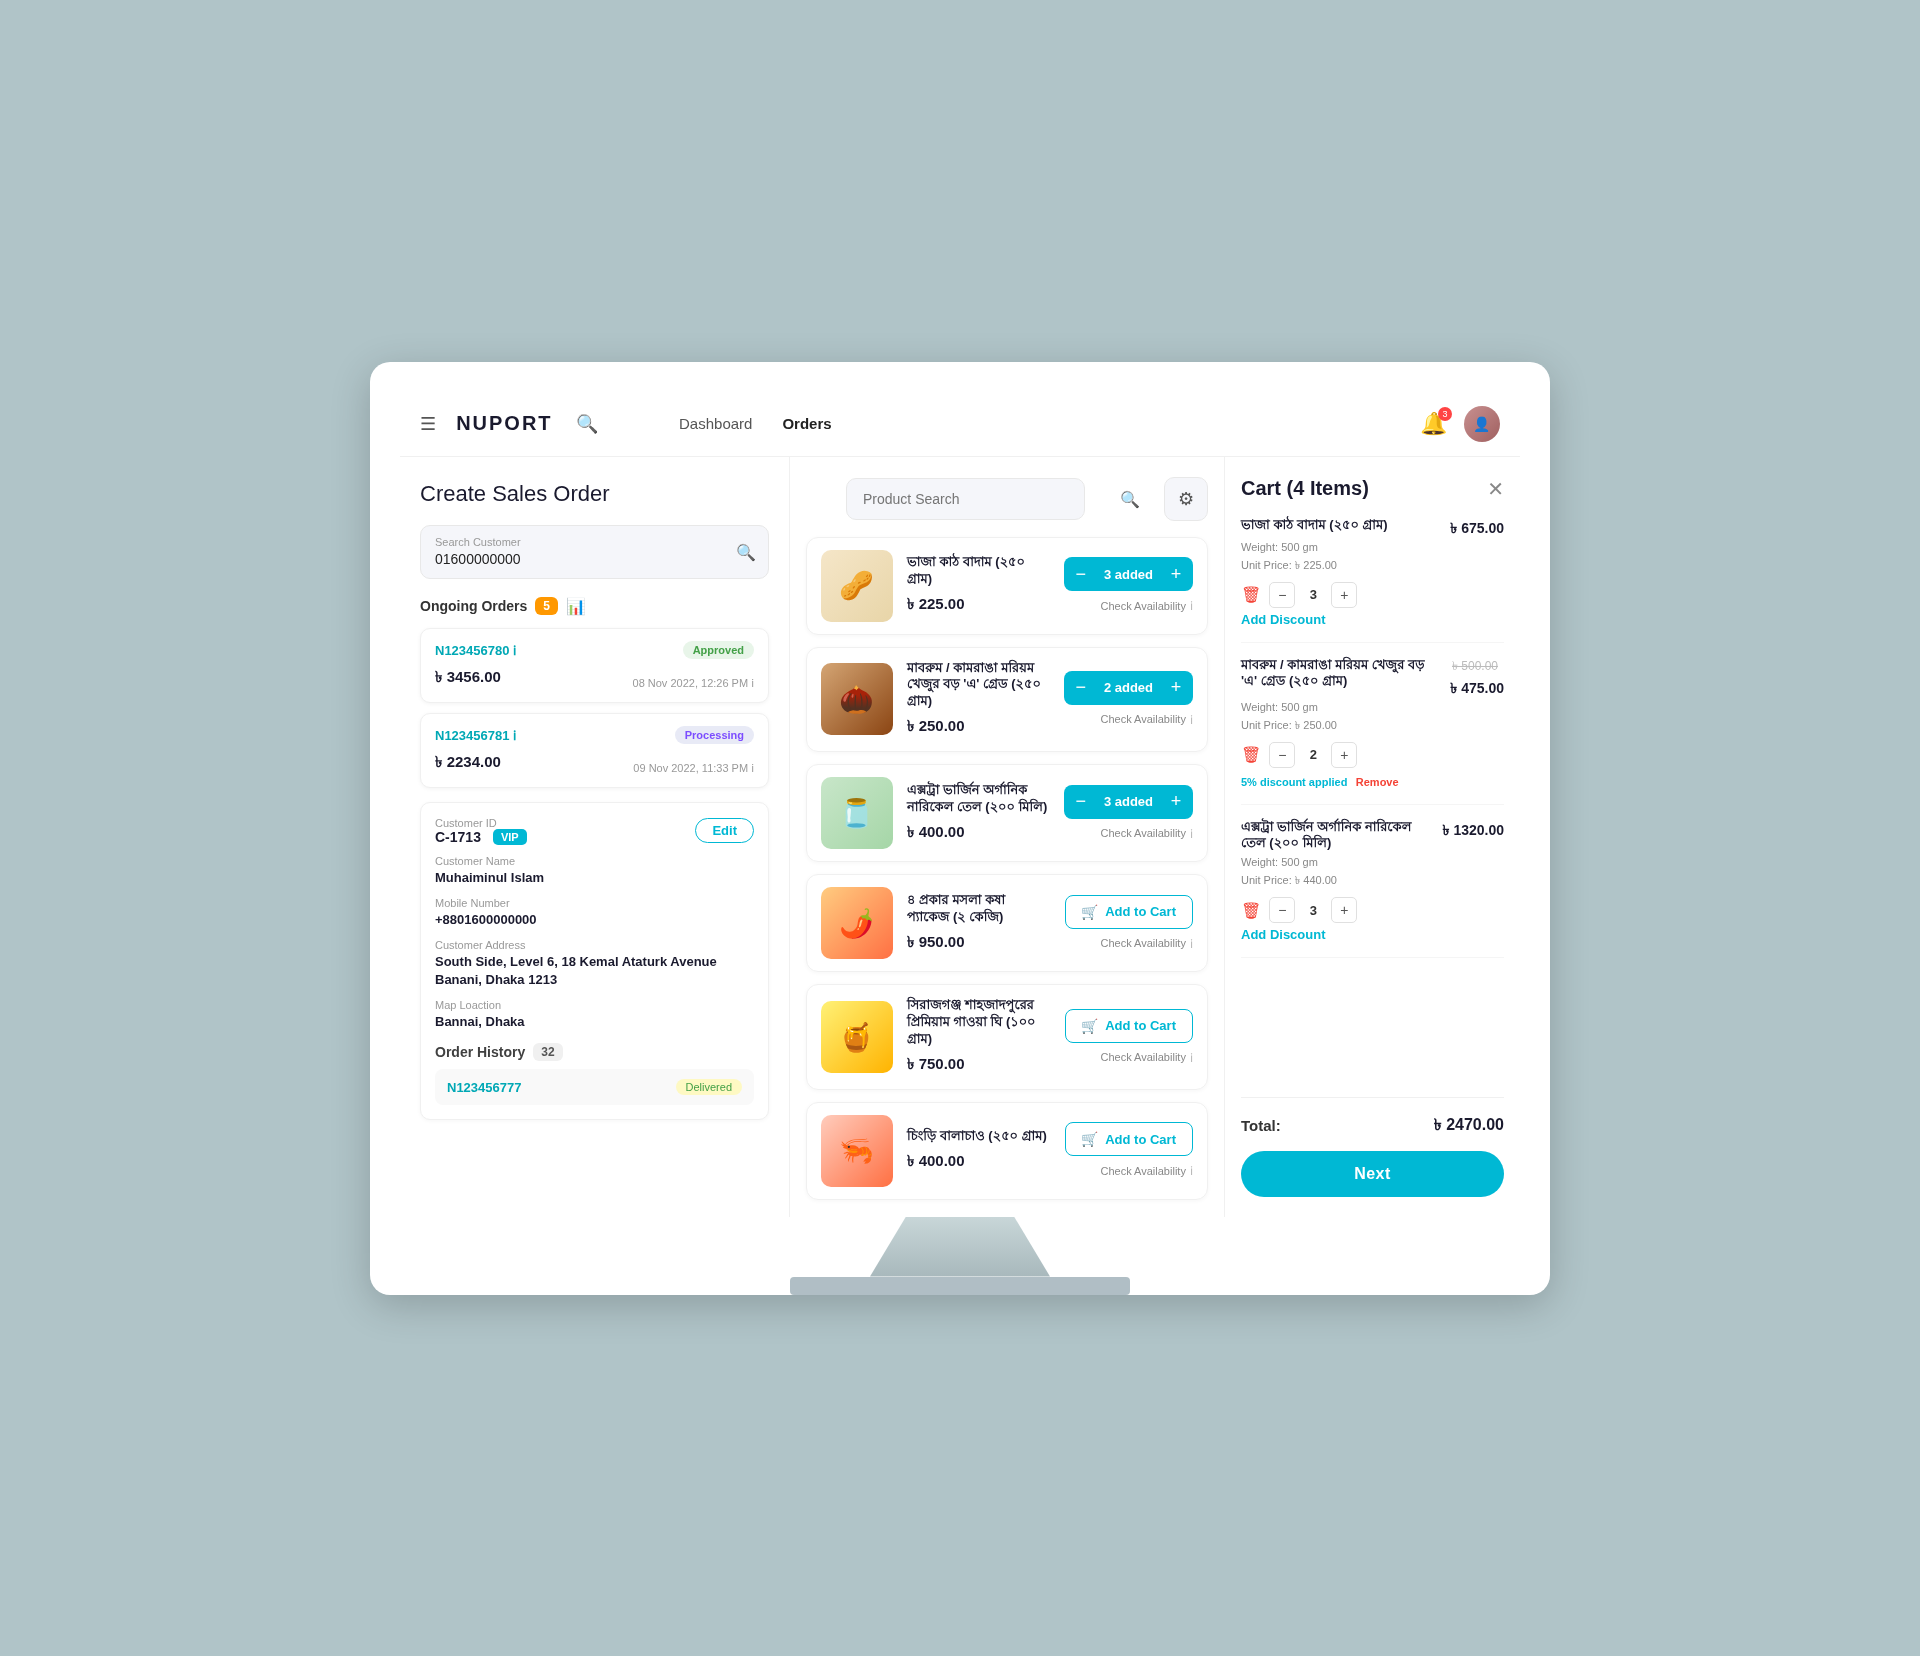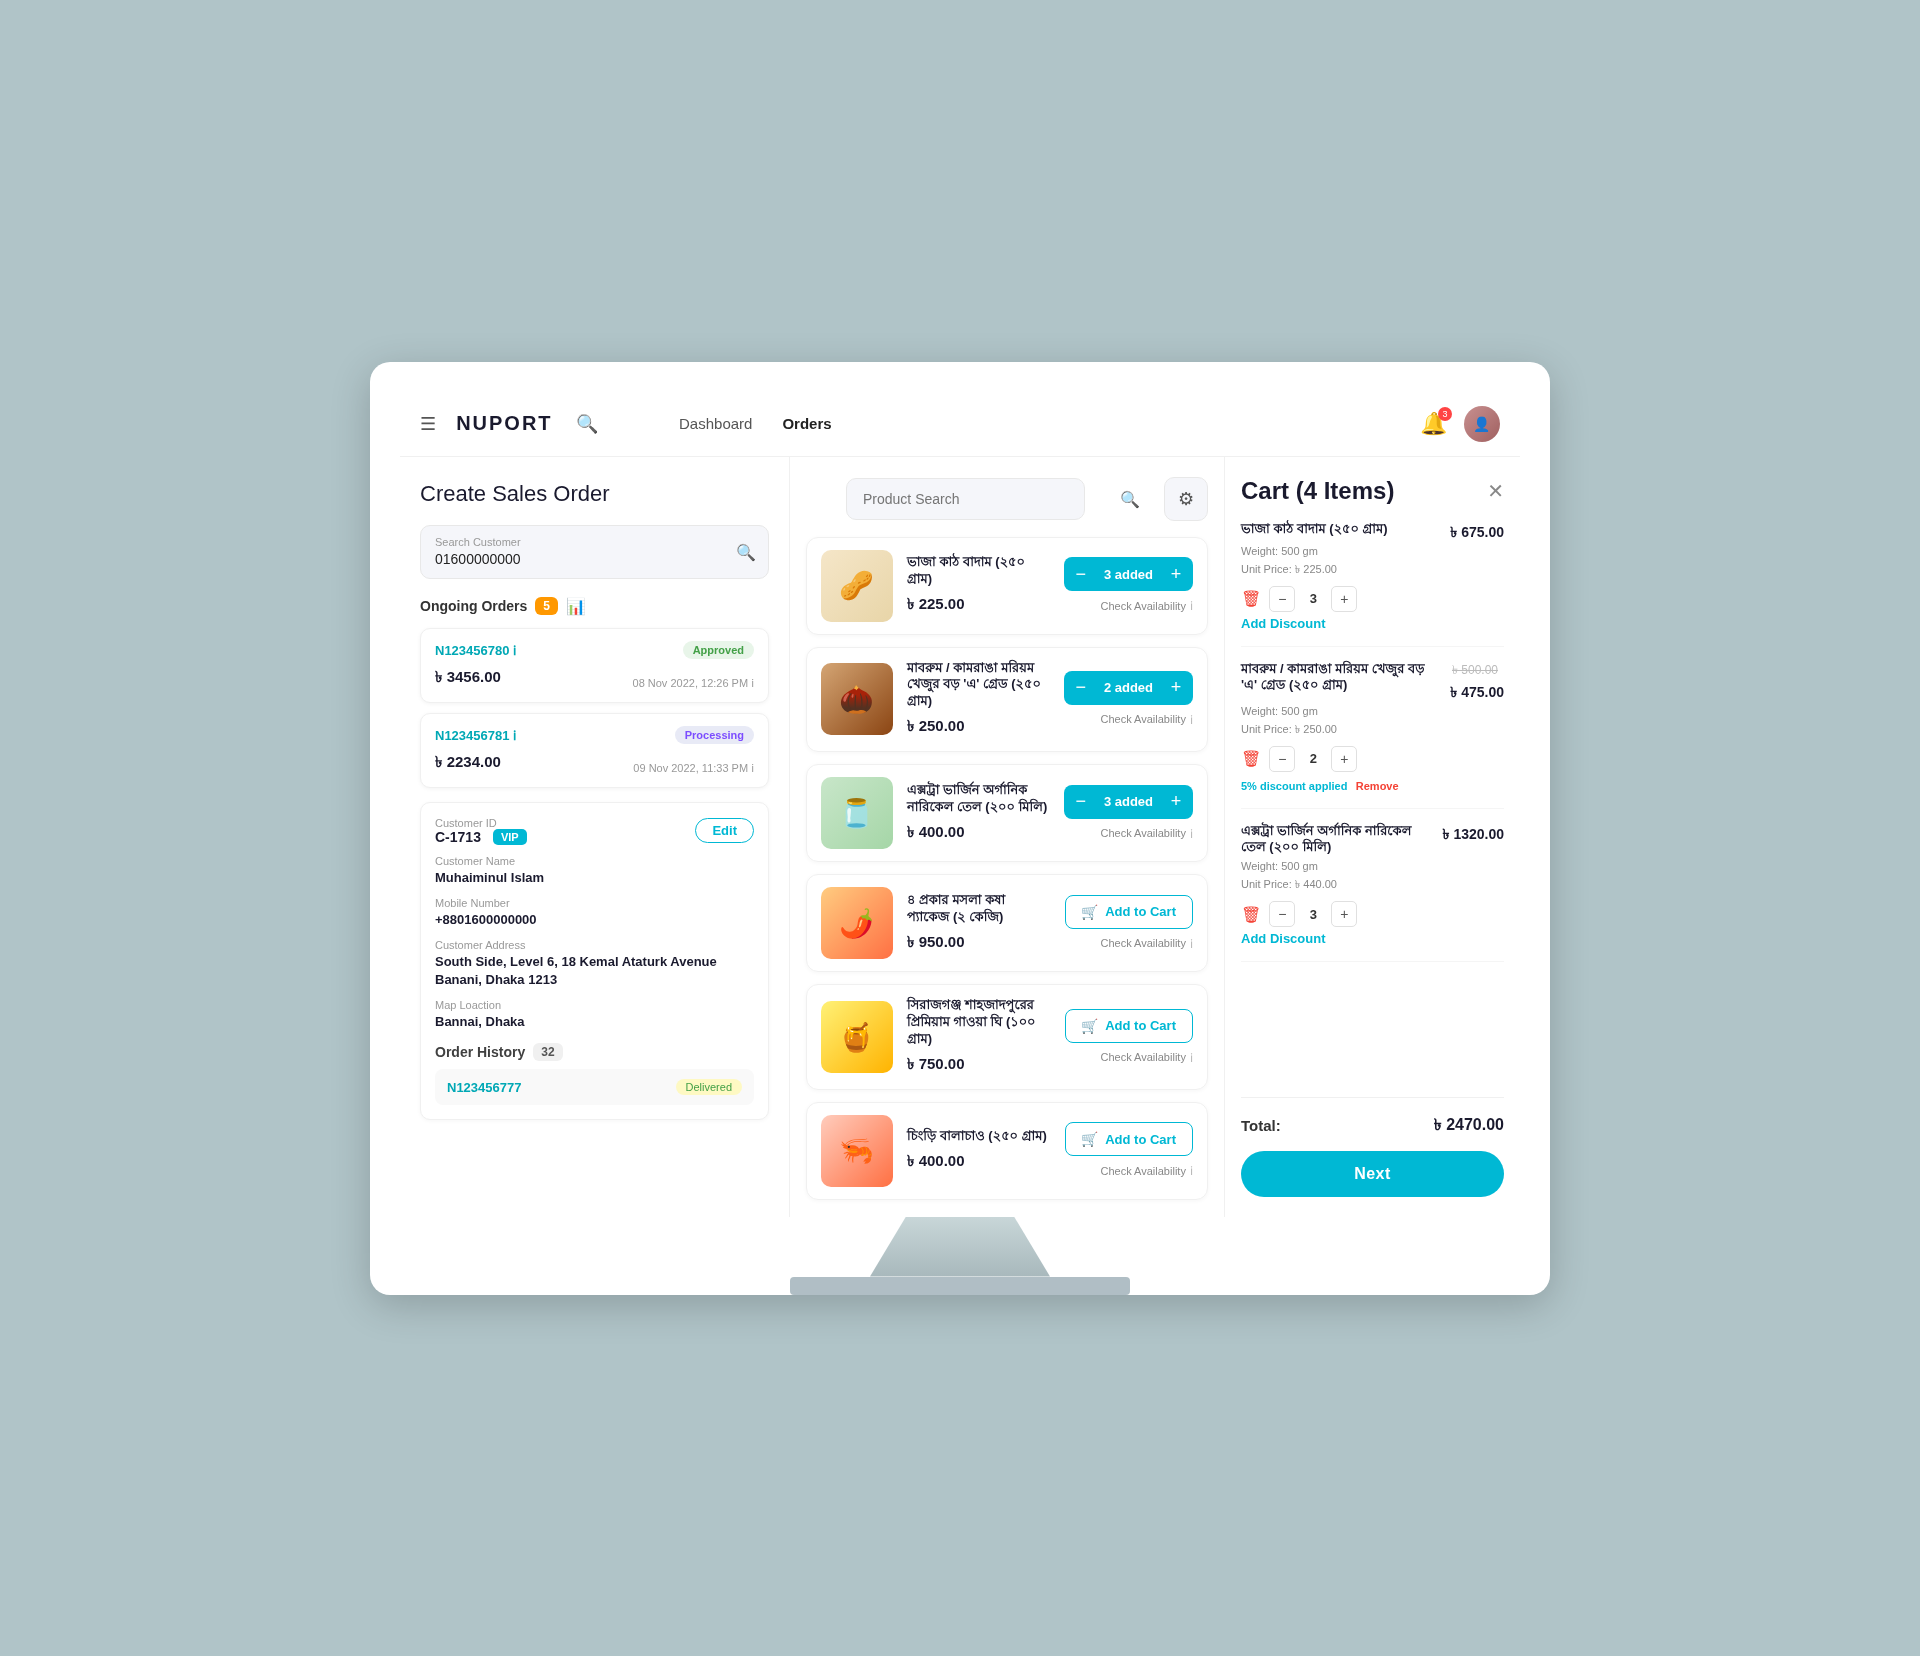--- a/index.html
+++ b/index.html
@@ -208,21 +208,21 @@
     
     .right-panel {
       width: 295px; min-width: 295px;
       padding: 20px 16px;
       overflow-y: auto;
       display: flex; flex-direction: column;
     }
     .cart-header {
       display: flex; justify-content: space-between; align-items: center; margin-bottom: 16px;
     }
-    .cart-title { font-size: 24px; font-weight: 700; color: #1a1a2e; }
+    .cart-title { font-size: 20px; font-weight: 700; color: #1a1a2e; }
     .close-cart { background: none; border: none; font-size: 20px; color: #888; cursor: pointer; }
 
     .cart-item { border-bottom: 1px solid #f5f5f5; padding-bottom: 14px; margin-bottom: 14px; }
     .cart-item-name { font-size: 13px; font-weight: 600; color: #1a1a2e; margin-bottom: 4px; line-height: 1.3; }
     .cart-item-price { font-size: 14px; font-weight: 700; color: #1a1a2e; }
     .cart-item-orig-price { font-size: 12px; color: #bbb; text-decoration: line-through; margin-right: 6px; }
     .cart-item-meta { font-size: 11px; color: #888; margin-bottom: 4px; }
     .cart-item-controls { display: flex; align-items: center; gap: 8px; margin-top: 6px; }
     .cart-del-btn { background: none; border: none; cursor: pointer; color: #f44336; font-size: 16px; }
     .cart-qty-btn { background: none; border: 1px solid #e0e0e0; border-radius: 5px; width: 26px; height: 26px; cursor: pointer; font-size: 14px; color: #555; }

